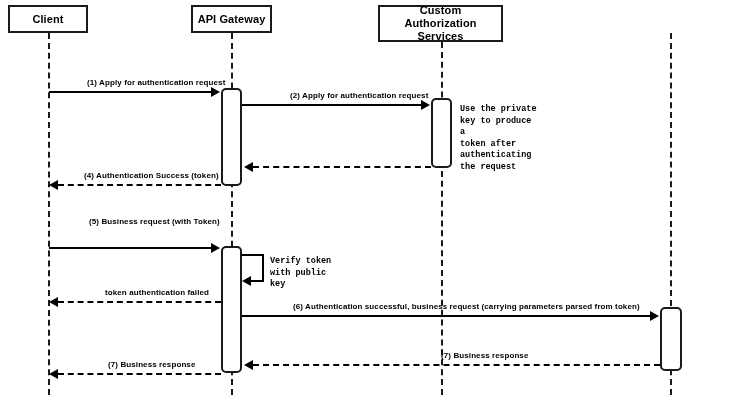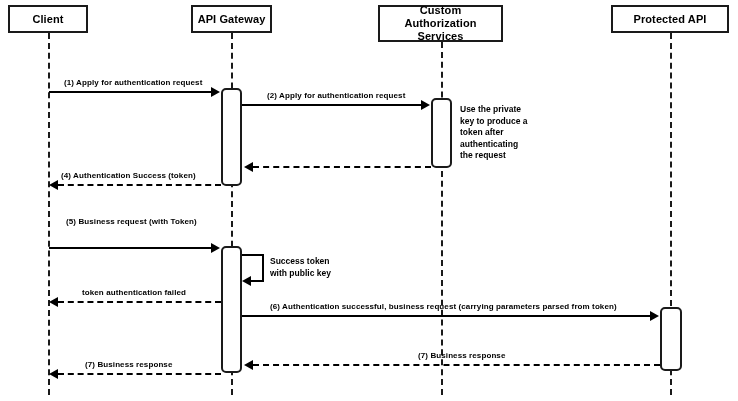--- a/index.html
+++ b/index.html
@@ -75,28 +75,30 @@
     border-right: 9px solid #000000;
   }
   .msg-label {
     position: absolute;
     font-size: 8px;
     font-weight: bold;
     color: #000000;
     white-space: nowrap;
     letter-spacing: 0.1px;
     z-index: 4;
+    margin-left: 23px;
   }
   .note-text {
     position: absolute;
     font-size: 8.5px;
     font-weight: bold;
     color: #000000;
     line-height: 11.5px;
     z-index: 4;
+    font-family: Liberation Mono, monospace;
   }
   .self-seg {
     position: absolute;
     z-index: 4;
   }
   .self-seg.h {
     height: 0;
     border-top: 2px solid #000000;
   }
   .self-seg.v {
@@ -115,23 +117,20 @@
   <div class="lifeline" style="left:670px; top:33px; height:362px;"></div>
 
   <div class="actor-box" style="left:8px; top:5px; width:80px; height:28px;">
     <span>Client</span>
   </div>
   <div class="actor-box" style="left:191px; top:5px; width:81px; height:28px;">
     <span>API Gateway</span>
   </div>
   <div class="actor-box" style="left:378px; top:5px; width:125px; height:37px; padding:0 3px;">
     <span>Custom Authorization Services</span>
-  </div>
-  <div class="actor-box" style="left:611px; top:5px; width:118px; height:28px;">
-    <span>Protected API</span>
   </div>
 
   <div class="activation" style="left:221px; top:88px; width:21px; height:98px;"></div>
   <div class="activation" style="left:431px; top:98px; width:21px; height:70px;"></div>
   <div class="activation" style="left:221px; top:246px; width:21px; height:127px;"></div>
   <div class="activation" style="left:660px; top:307px; width:22px; height:64px;"></div>
 
   <div class="msg-label" style="left:64px; top:78px;">(1) Apply for authentication request</div>
   <div class="msg-line solid" style="left:49px; top:91px; width:163px;"></div>
   <div class="arrow-head right" style="left:211px; top:87px;"></div>
@@ -157,21 +156,21 @@
 
   <div class="msg-label" style="left:66px; top:217px;">(5) Business request (with Token)</div>
   <div class="msg-line solid" style="left:49px; top:247px; width:163px;"></div>
   <div class="arrow-head right" style="left:211px; top:243px;"></div>
 
   <div class="self-seg h" style="left:242px; top:254px; width:22px;"></div>
   <div class="self-seg v" style="left:262px; top:254px; height:26px;"></div>
   <div class="self-seg h" style="left:251px; top:280px; width:13px;"></div>
   <div class="arrow-head left" style="left:242px; top:276px;"></div>
   <div class="note-text" style="left:270px; top:256px; width:70px;">
-    <div>Success token</div>
+    <div>Verify token</div>
     <div>with public key</div>
   </div>
 
   <div class="msg-label" style="left:82px; top:288px;">token authentication failed</div>
   <div class="msg-line dashed" style="left:58px; top:301px; width:163px;"></div>
   <div class="arrow-head left" style="left:49px; top:297px;"></div>
 
   <div class="msg-label" style="left:270px; top:302px;">(6) Authentication successful, business request (carrying parameters parsed from token)</div>
   <div class="msg-line solid" style="left:242px; top:315px; width:409px;"></div>
   <div class="arrow-head right" style="left:650px; top:311px;"></div>

